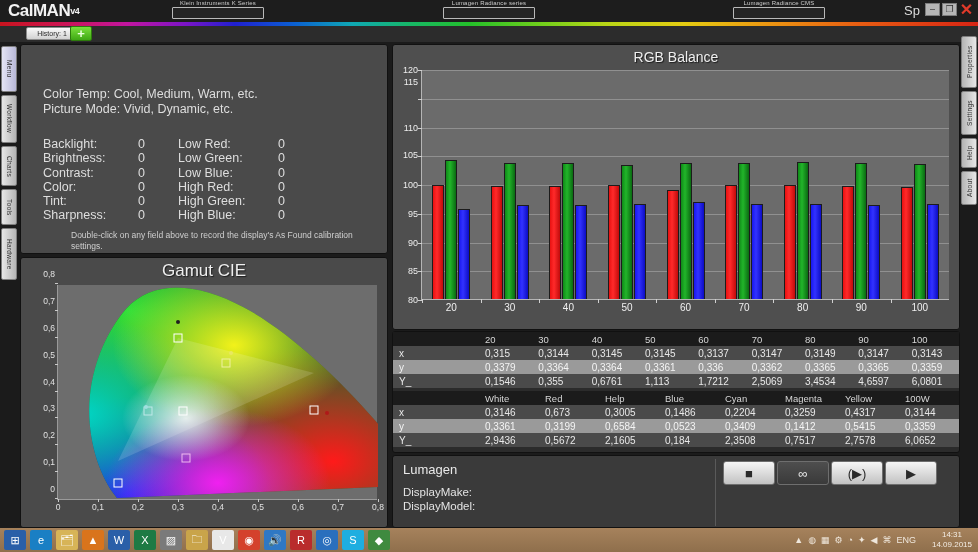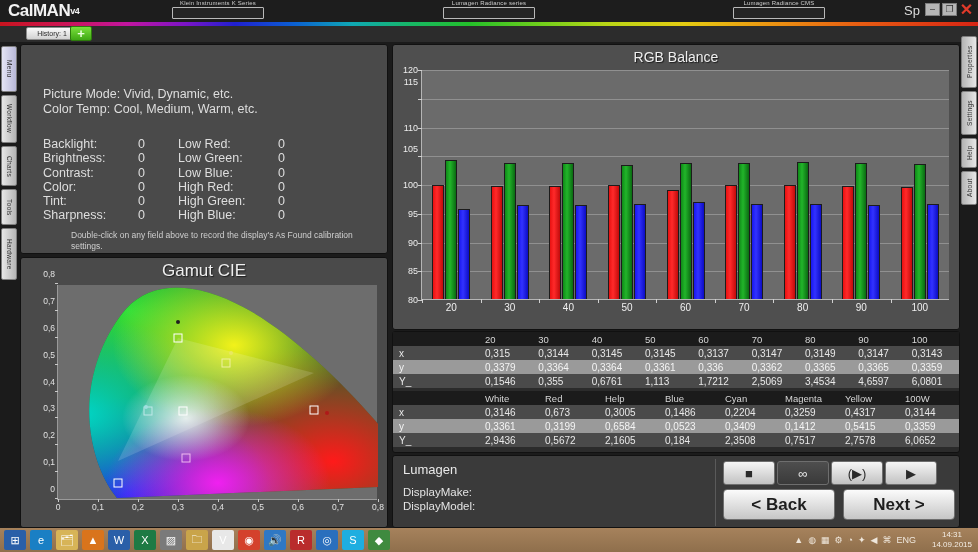--- a/index.html
+++ b/index.html
@@ -243,22 +243,22 @@
 
   <div class="sidetabs right">
     <div class="vtab" style="height:52px">Properties</div>
     <div class="vtab" style="height:44px">Settings</div>
     <div class="vtab" style="height:30px">Help</div>
     <div class="vtab" style="height:34px">About</div>
   </div>
 
   <div class="panel" id="initial-panel">
     <div class="is-modes">
+      <div>Color Temp:  Cool, Medium, Warm, etc.</div>
       <div>Picture Mode:  Vivid, Dynamic, etc.</div>
-      <div>Color Temp:  Cool, Medium, Warm, etc.</div>
     </div>
     <div class="is-grid">
       <div>Backlight:</div>
       <div class="is-val">0</div>
       <div>Low Red:</div>
       <div class="is-val">0</div>
 
       <div>Brightness:</div>
       <div class="is-val">0</div>
       <div>Low Green:</div>
@@ -406,21 +406,21 @@
         <div class="rgb-yt" style="top: 172.5px;"></div>
         <div class="rgb-ylab" style="top: 172.5px;">90</div>
         <div class="rgb-grid" style="top: 143.75px;"></div>
         <div class="rgb-yt" style="top: 143.75px;"></div>
         <div class="rgb-ylab" style="top: 143.75px;">95</div>
         <div class="rgb-grid" style="top: 115px;"></div>
         <div class="rgb-yt" style="top: 115px;"></div>
         <div class="rgb-ylab" style="top: 115px;">100</div>
         <div class="rgb-grid" style="top: 86.25px;"></div>
         <div class="rgb-yt" style="top: 86.25px;"></div>
-        <div class="rgb-ylab" style="top: 79px;">105</div>
+        <div class="rgb-ylab" style="top: 85px;">105</div>
         <div class="rgb-grid" style="top: 57.5px;"></div>
         <div class="rgb-yt" style="top: 57.5px;"></div>
         <div class="rgb-ylab" style="top: 57.5px;">110</div>
         <div class="rgb-grid" style="top: 28.75px;"></div>
         <div class="rgb-yt" style="top: 28.75px;"></div>
         <div class="rgb-ylab" style="top: 12px;">115</div>
         <div class="rgb-grid" style="top: 0px;"></div>
         <div class="rgb-yt" style="top: 0px;"></div>
         <div class="rgb-ylab" style="top: 0px;">120</div>
         <div class="rgb-groups">
@@ -606,24 +606,20 @@
     <div class="disp-title">Lumagen</div>
     <div class="disp-make">DisplayMake:</div>
     <div class="disp-model">DisplayModel:</div>
     <div class="vsep"></div>
 
     <div class="ctlrow">
       <div class="cbtn">■</div>
       <div class="cbtn dark">∞</div>
       <div class="cbtn">(▶)</div>
       <div class="cbtn">▶</div>
-    </div>
-    <div class="navrow">
-      <div class="nbtn">&lt; Back</div>
-      <div class="nbtn">Next &gt;</div>
     </div>
   </div>
 
   <div class="taskbar">
     <div id="tb-icons" style="display:flex;align-items:center">
         <div class="tb-icon" style="background: rgb(42, 95, 168);">⊞</div>
         <div class="tb-icon" style="background: rgb(26, 127, 196);">e</div>
         <div class="tb-icon" style="background: rgb(215, 180, 87);">🗂</div>
         <div class="tb-icon" style="background: rgb(217, 116, 28);">▲</div>
         <div class="tb-icon" style="background: rgb(42, 95, 168);">W</div>

